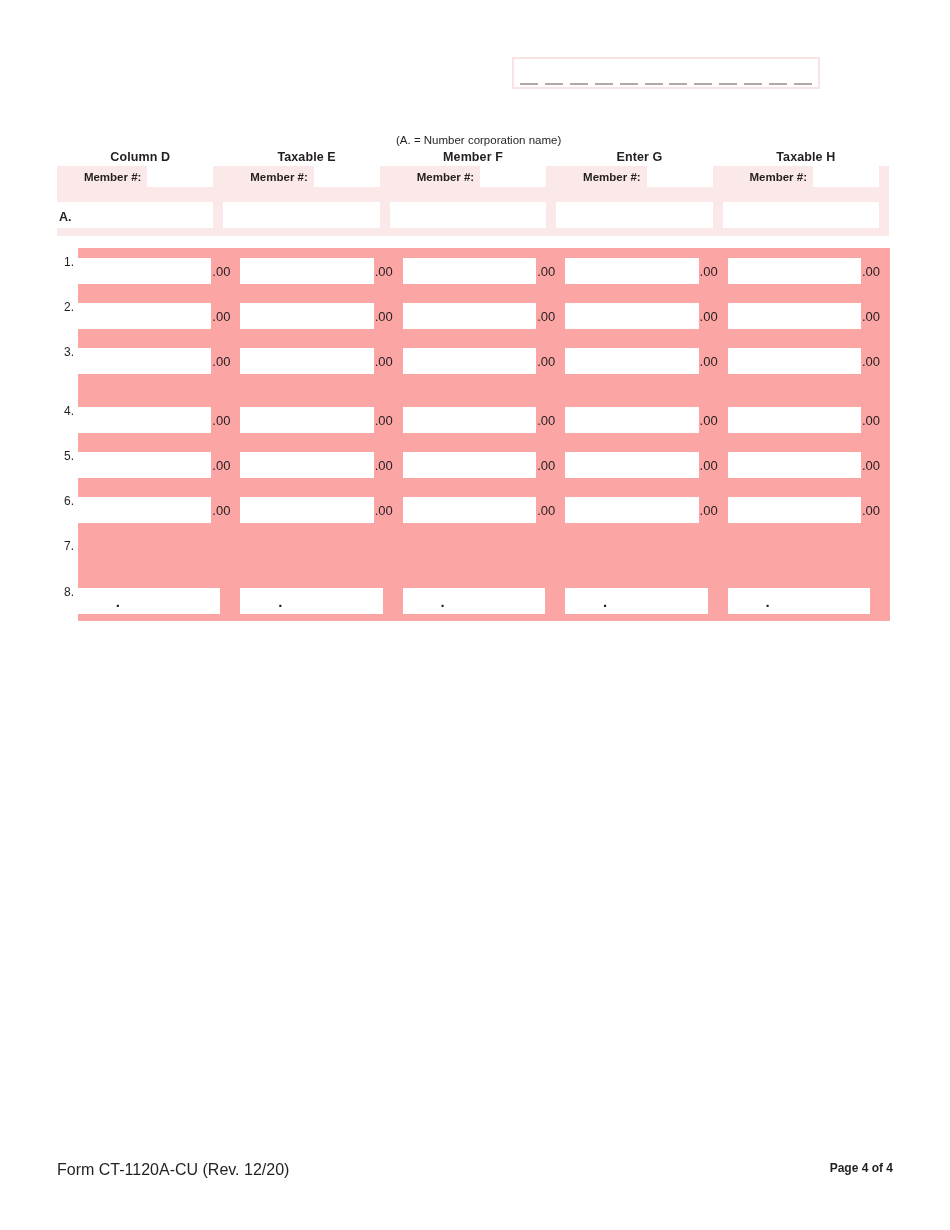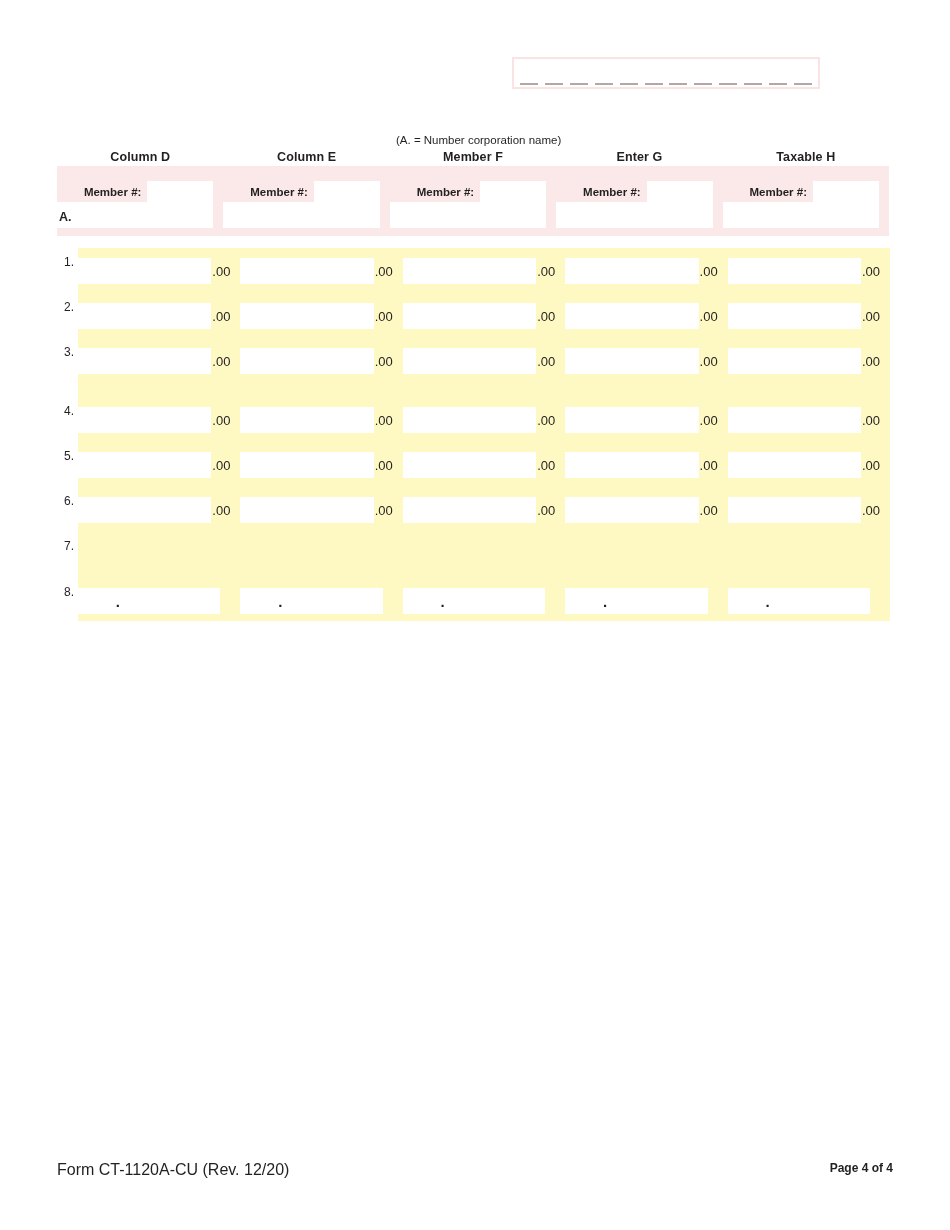--- a/index.html
+++ b/index.html
@@ -80,21 +80,21 @@
     left: 57px;
     top: 166px;
     width: 832px;
     height: 70px;
     background: #fbe9e9;
   }
   .member-row, .name-row {
     display: flex;
     width: 100%;
   }
-  .member-row { height: 36px; align-items: flex-end; }
+  .member-row { height: 36px; align-items: flex-start; }
   .name-row   { height: 34px; align-items: flex-start; }
 
   .member-cell {
     flex: 1 1 0;
     display: flex;
     align-items: center;
     justify-content: flex-end;
     padding-right: 10px;
     box-sizing: border-box;
   }
@@ -129,21 +129,21 @@
     font-weight: bold;
   }
 
   
   #amount-table {
     position: absolute;
     left: 78px;
     top: 248px;
     width: 812px;
     height: 373px;
-    background: #fef9c3;
+    background: #fca5a5;
   }
   .amt-row {
     position: absolute;
     left: 0;
     width: 100%;
     height: 26px;
     display: flex;
   }
   .amt-cell {
     flex: 1 1 0;
@@ -232,21 +232,21 @@
         <span></span>
         <span></span>
       </div>
   </div>
 </div>
 
 <div id="corp-note">(A. = Number corporation name)</div>
 
 <div id="col-titles">
     <div class="col-title">Column D</div>
-    <div class="col-title">Column E</div>
+    <div class="col-title">Taxable E</div>
     <div class="col-title">Member F</div>
     <div class="col-title">Enter G</div>
     <div class="col-title">Taxable H</div>
   </div>
 
 <div id="member-table">
   <div class="member-row" id="member-row">
       <div class="member-cell">
         <span class="mlabel">Member #:</span>
         <span class="minput"></span>

